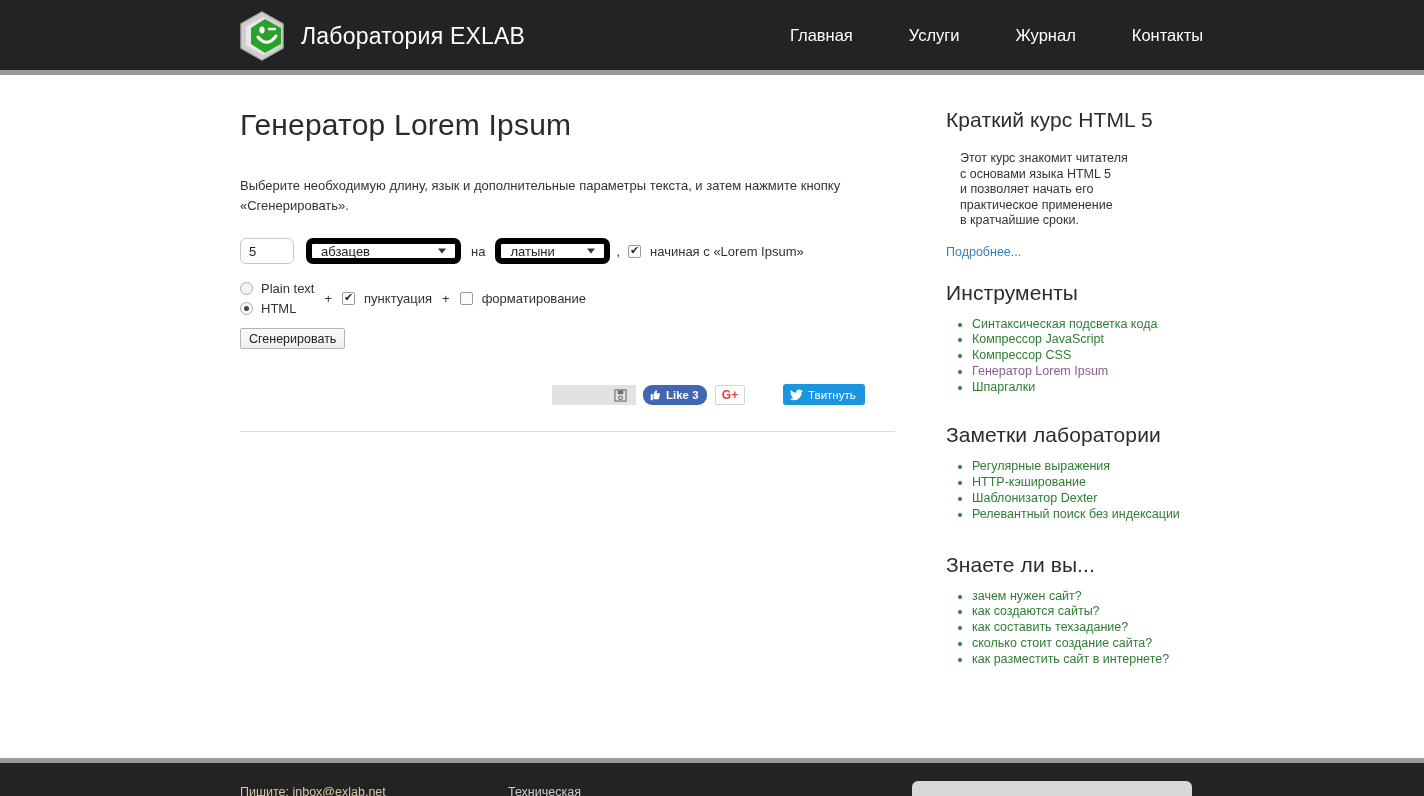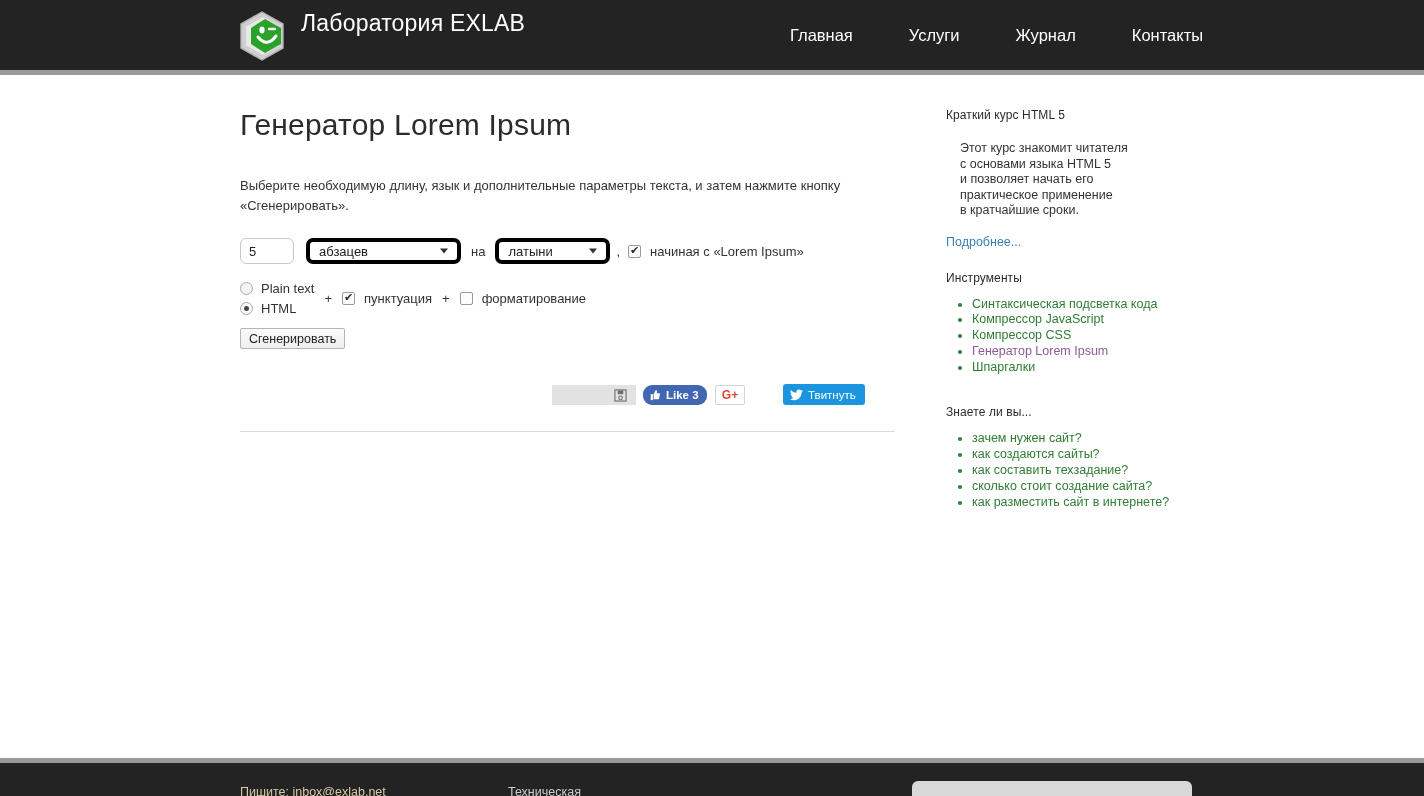--- a/index.html
+++ b/index.html
@@ -17,21 +17,21 @@
     width: 1424px; height: 70px;
     background: #232323;
   }
   .header-rule {
     position: absolute; top: 70px; left: 0;
     width: 1424px; height: 5px;
     background: #9a9a9a;
   }
   .brand {
     position: absolute; left: 236px; top: 10px;
-    display: flex; gap: 13px;
+    display: flex; align-items: center; gap: 13px;
   }
   .logo-wrap { position: relative; width: 52px; height: 52px; }
   .brand-title {
     color: #ffffff; font-size: 23px; letter-spacing: .2px;
     white-space: nowrap;
   }
   .main-nav {
     position: absolute; top: 0; left: 790px;
     height: 70px; display: flex; align-items: center; gap: 56px;
   }
@@ -60,21 +60,21 @@
     display: flex; align-items: center; gap: 0;
     margin-top: 22px; font-size: 13px; color: #333;
   }
   .txt-input {
     width: 54px; height: 26px; border: 1px solid #c8c8c8;
     border-radius: 6px; padding: 0 8px; font-size: 13px;
     color: #222; font-family: "Liberation Sans", sans-serif;
     background: #fff; outline: none;
   }
   .sel {
-    position: relative; height: 26px; border: 4px solid #000000;
+    position: relative; height: 26px; border: 6px solid #000000;
     border-radius: 7px; background: #fff;
     display: flex; align-items: center; padding: 0 9px;
     font-size: 13px; color: #222; cursor: pointer;
   }
   .sel.wide { width: 155px; margin-left: 12px; }
   .sel.narrow { width: 115px; margin-left: 9px; }
   .sel .caret {
     position: absolute; right: 9px; top: 50%;
     transform: translateY(-50%);
     width: 0; height: 0;
@@ -158,21 +158,21 @@
     cursor: pointer;
   }
   .hr {
     margin-top: 22px; height: 1px; width: 655px;
     background: #dcdcdc;
   }
 
   
   .sidebar { position: absolute; left: 946px; top: 0; width: 300px; }
   .side-h {
-    font-size: 12px; color: #2b2b2b; font-weight: normal;
+    font-size: 21px; color: #2b2b2b; font-weight: normal;
     margin: 0; letter-spacing: .1px;
   }
   .promo { margin-top: 19px; padding-left: 14px; }
   .promo p {
     margin: 0; font-size: 12.5px; color: #333; line-height: 15.5px;
   }
   .promo-more {
     margin-top: 13px; text-align: left; padding-right: 36px;
   }
   .promo-more a { color: #3a7fb5; font-size: 12.5px; text-decoration: none; cursor: pointer; }
@@ -341,20 +341,29 @@
       <h2 class="side-h">Инструменты</h2>
       <ul class="side-list">
         <li><a>Синтаксическая подсветка кода</a></li>
         <li><a>Компрессор JavaScript</a></li>
         <li><a>Компрессор CSS</a></li>
         <li><a class="visited">Генератор Lorem Ipsum</a></li>
         <li><a>Шпаргалки</a></li>
       </ul>
     </div>
 
+    <div class="block-gap-2">
+      <h2 class="side-h">Заметки лаборатории</h2>
+      <ul class="side-list">
+        <li><a>Регулярные выражения</a></li>
+        <li><a>HTTP-кэширование</a></li>
+        <li><a>Шаблонизатор Dexter</a></li>
+        <li><a>Релевантный поиск без индексации</a></li>
+      </ul>
+    </div>
 
     <div class="block-gap-3">
       <h2 class="side-h">Знаете ли вы...</h2>
       <ul class="side-list">
         <li><a>зачем нужен сайт?</a></li>
         <li><a>как создаются сайты?</a></li>
         <li><a>как составить техзадание?</a></li>
         <li><a>сколько стоит создание сайта?</a></li>
         <li><a>как разместить сайт в интернете?</a></li>
       </ul>

